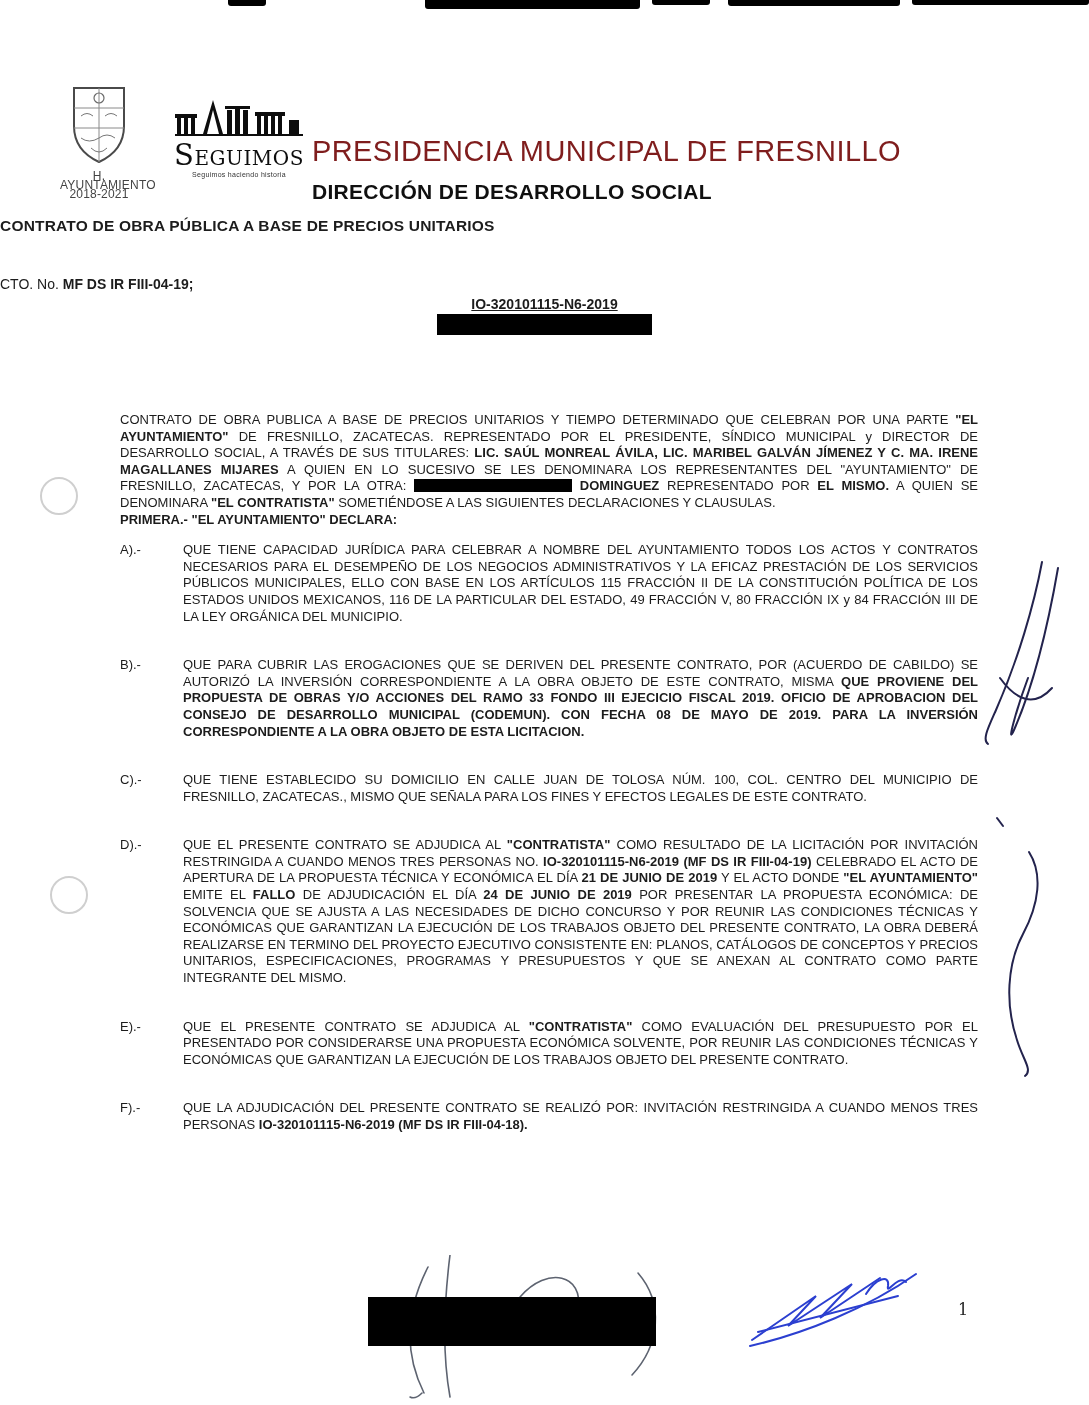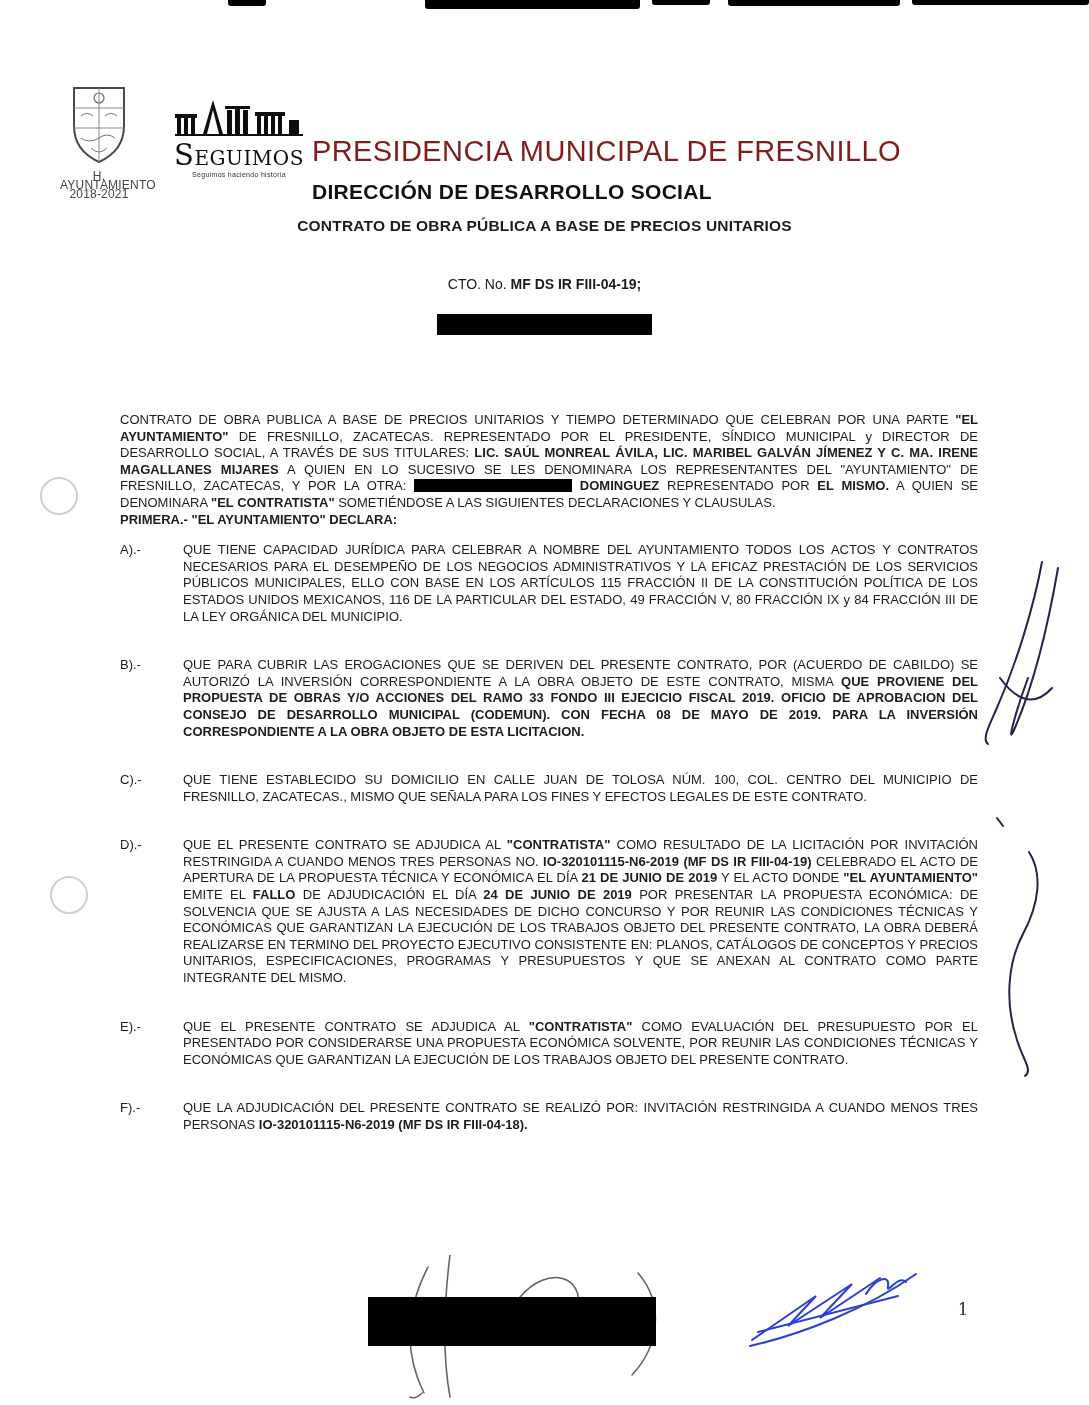--- a/index.html
+++ b/index.html
@@ -14,22 +14,22 @@
 
   
   .crest { position:absolute; left:60px; top:84px; width:78px; text-align:center; }
   .crest-caption { font-size:12px; color:#444; line-height:9px; margin-top:2px; letter-spacing:.2px; }
   .brand { position:absolute; left:160px; top:96px; width:158px; text-align:center; }
   .brand-text { font-family:"DejaVu Serif", serif; font-variant:small-caps; font-size:29px; line-height:30px; color:#0d0d0d; letter-spacing:.5px; }
   .brand-tagline { font-size:7px; color:#333; letter-spacing:.3px; margin-top:1px; }
   .head-titles { position:absolute; left:312px; top:138px; }
   .title-1 { font-size:29px; color:#7f1d1d; letter-spacing:.4px; line-height:26px; }
   .title-2 { font-size:21px; font-weight:bold; color:#101010; letter-spacing:.3px; margin-top:16px; }
-  .subtitle { position:absolute; left:0; width:100%; top:217px; text-align:center; font-weight:bold; font-size:15.5px; letter-spacing:.2px; }
-  .cto-line { position:absolute; left:0; width:100%; top:276px; text-align:center; font-size:14px; }
+  .subtitle { position:absolute; left:0; width:100%; top:217px; font-weight:bold; font-size:15.5px; letter-spacing:.2px; }
+  .cto-line { position:absolute; left:0; width:100%; top:276px; font-size:14px; }
   .cto-line .b { font-weight:bold; }
   .io-line { position:absolute; left:0; width:100%; top:296px; text-align:center; font-size:14px; font-weight:bold; text-decoration:underline; }
   .redact-top { position:absolute; left:437px; top:314px; width:215px; height:21px; background:#000; z-index:5; }
 
   
   .doc-body { position:absolute; left:120px; top:372px; width:858px; font-size:13px; line-height:16.6px; text-align:justify;margin-top:40px; }
   .b { font-weight:bold; }
   .redact-inline { display:inline-block; width:158px; height:13px; background:#000; vertical-align:-2px; }
   .decl-title { text-align:center; font-weight:bold; font-size:13.5px; margin:33px 0 26px 0; }
   .primera { font-weight:bold; text-align:left; margin-bottom:14px; font-size:13px; }
@@ -98,20 +98,21 @@
   <div class="head-titles">
     <div class="title-1">PRESIDENCIA MUNICIPAL DE FRESNILLO</div>
     <div class="title-2">DIRECCIÓN DE DESARROLLO SOCIAL</div>
   </div>
 
   <div class="subtitle">CONTRATO DE OBRA PÚBLICA A BASE DE PRECIOS UNITARIOS</div>
 
   <div class="cto-line">
     <span>CTO. No. </span><span class="b">MF DS IR FIII-04-19;</span>
   </div>
+  <div class="io-line">IO-320101115-N6-2019</div>
 
   <div class="redact-top"></div>
 
   <div class="doc-body">
     <p class="intro"><span>CONTRATO DE OBRA PUBLICA A BASE DE PRECIOS UNITARIOS Y TIEMPO DETERMINADO QUE CELEBRAN POR UNA PARTE </span><span class="b">"EL AYUNTAMIENTO"</span><span> DE FRESNILLO, ZACATECAS. REPRESENTADO POR EL PRESIDENTE, SÍNDICO MUNICIPAL y DIRECTOR DE DESARROLLO SOCIAL,  A TRAVÉS DE SUS TITULARES: </span><span class="b">LIC. SAÚL MONREAL ÁVILA, LIC. MARIBEL GALVÁN JÍMENEZ Y C. MA. IRENE MAGALLANES MIJARES</span><span> A QUIEN EN LO SUCESIVO SE LES DENOMINARA LOS REPRESENTANTES DEL "AYUNTAMIENTO" DE FRESNILLO, ZACATECAS, Y POR LA OTRA: </span><span class="redact-inline"></span><span class="b"> DOMINGUEZ</span><span> REPRESENTADO POR </span><span class="b">EL MISMO.</span><span> A   QUIEN SE DENOMINARA </span><span class="b">"EL CONTRATISTA"</span><span> SOMETIÉNDOSE A LAS SIGUIENTES DECLARACIONES Y CLAUSULAS.</span></p>
     <h4 class="primera">PRIMERA.- "EL AYUNTAMIENTO" DECLARA:</h4>
     <div>
         <div class="clause">
           <div class="clause-label">A).-</div>
           <div class="clause-text"><span>QUE TIENE CAPACIDAD JURÍDICA PARA CELEBRAR A NOMBRE DEL AYUNTAMIENTO TODOS LOS ACTOS Y CONTRATOS NECESARIOS PARA EL DESEMPEÑO DE LOS NEGOCIOS ADMINISTRATIVOS Y LA EFICAZ PRESTACIÓN DE LOS SERVICIOS PÚBLICOS MUNICIPALES, ELLO CON BASE EN LOS ARTÍCULOS 115 FRACCIÓN II DE LA CONSTITUCIÓN POLÍTICA DE LOS ESTADOS UNIDOS MEXICANOS, 116 DE LA PARTICULAR DEL ESTADO, 49 FRACCIÓN V, 80 FRACCIÓN IX y 84 FRACCIÓN III DE LA LEY ORGÁNICA DEL MUNICIPIO.</span></div>

